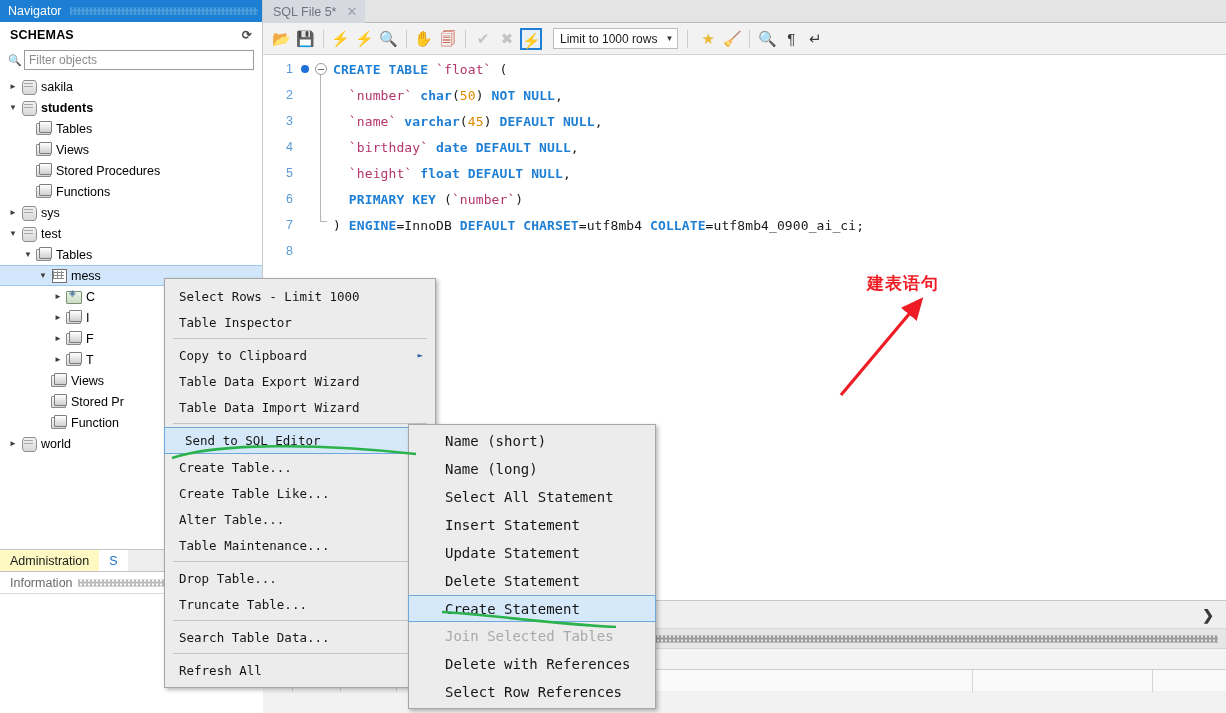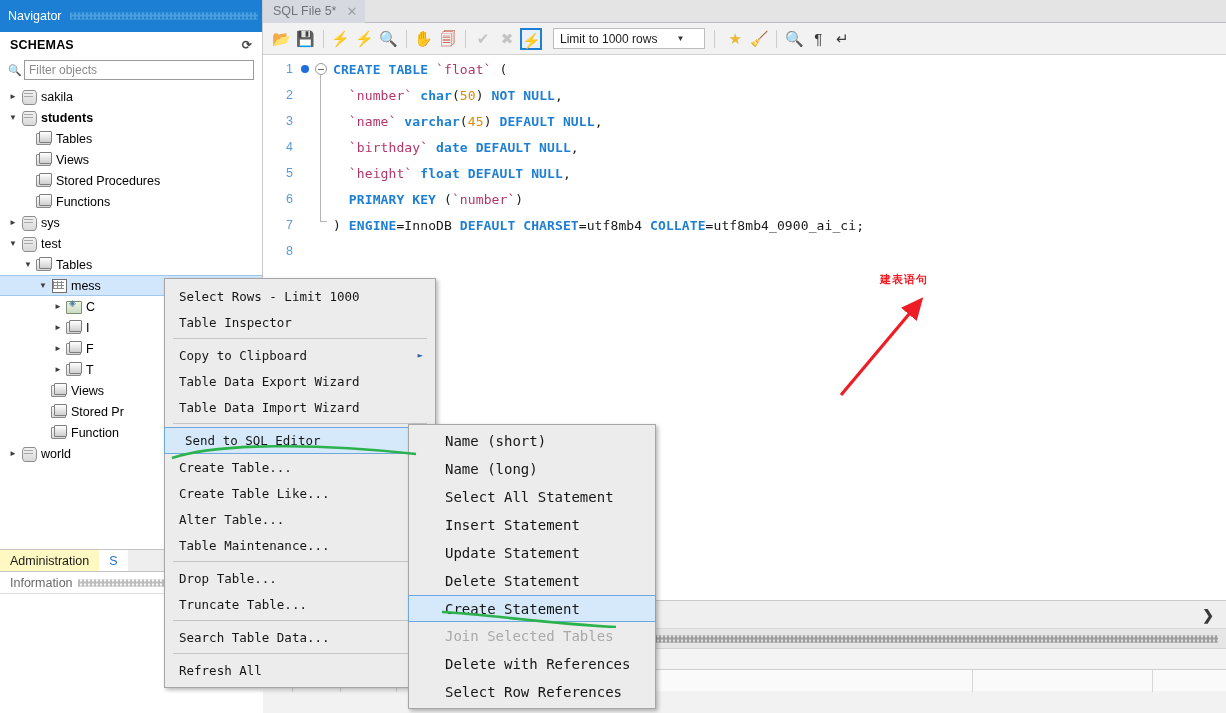--- a/index.html
+++ b/index.html
@@ -14,21 +14,21 @@
     color:#000;
   }
 
   
   #navigator {
     position:absolute; left:0; top:0; width:263px; height:713px;
     background:#ffffff;
     border-right:1px solid #c9c9c9;
   }
   #nav-header {
-    height:32px; background:#1c7fd4;
+    height:22px; background:#1c7fd4;
     color:#fff; font-size:12.5px;
     display:flex; align-items:center; padding-left:8px;
     position:relative;
   }
   #nav-header .dots {
     position:absolute; left:70px; right:4px; top:50%;
     height:7px;
     background-image:
        repeating-linear-gradient(90deg,#5aa8e0 0 2px, transparent 2px 4px),
        repeating-linear-gradient(0deg,#5aa8e0 0 2px, transparent 2px 4px);
@@ -128,36 +128,36 @@
   #info-body { padding:14px 0 0 26px; font-size:12.5px; }
   #info-body .tline { font-weight:bold; margin-bottom:14px; }
   #info-body .tline .tname { color:#2ba84a; }
   #info-body .clabel { font-weight:bold; }
   #info-body .crow { margin-left:14px; }
   #info-body .crow .cn { font-weight:bold; text-decoration:underline; }
   #info-body .crow .ct { color:#9a9a9a; margin-left:8px; }
 
   
   #right { position:absolute; left:263px; top:0; width:963px; height:713px; background:#fff; }
-  #tabbar { height:23px; background:#e4e4e4; display:flex; align-items:center;
+  #tabbar { height:23px; background:#e4e4e4; display:flex; align-items:flex-start;
             border-bottom:1px solid #b9bcc4; }
   #tabbar .etab { height:23px; background:#d6d9e0; color:#6f737c;
                   display:flex; align-items:center; padding:0 8px 0 10px;
                   font-size:12.5px; }
   #tabbar .etab .close { margin-left:10px; color:#9aa0a8; font-size:13px; }
   #toolbar { height:32px; background:#f2f2f2; border-bottom:1px solid #d2d2d2;
              display:flex; align-items:center; padding-left:8px; gap:5px; }
   .tbtn { width:22px; height:22px; position:relative; display:inline-block; }
   .sep { width:1px; height:18px; background:#cccccc; margin:0 4px; }
   .glyph { font-size:15px; line-height:22px; text-align:center; display:block; }
 
   #limitsel {
     margin-left:6px; height:21px; min-width:120px; background:#fff;
     border:1px solid #bdbdbd; display:flex; align-items:center;
-    padding:0 20px 0 6px; font-size:12px; color:#1a1a1a;gap:11px;
+    padding:0 4px 0 6px; font-size:12px; color:#1a1a1a;
   }
   #limitsel .lbl { flex:1; white-space:nowrap; }
   #limitsel .caret { font-size:8px; color:#333; padding-left:8px; }
 
   
   #editor { position:absolute; left:0; top:56px; width:963px; height:544px;
             background:#fff; overflow:hidden;
             font-family:"DejaVu Sans Mono", monospace; }
   .cline { height:26px; display:flex; align-items:center; }
   .gutter { width:34px; text-align:right; color:#5b9bd5; font-size:12.5px;
@@ -173,22 +173,22 @@
   .foldend { position:absolute; left:23px; top:0px; width:1px; height:10px; background:#b5b5b5; }
   .foldend::after { content:""; position:absolute; left:0; top:9px; width:7px; height:1px;
                     background:#b5b5b5; }
   .code { font-size:13px; white-space:pre; letter-spacing:.1px; }
   .kw   { color:#1e7fd4; font-weight:bold; }
   .ident{ color:#b4356a; }
   .num  { color:#e08a00; }
   .plain{ color:#1a1a1a; }
 
   
-  #anno { position:absolute; left:617px; top:272px; color:#ee1c25;
-          font-weight:bold; font-size:11px;
+  #anno { position:absolute; left:604px; top:272px; color:#ee1c25;
+          font-weight:bold; font-size:17px;
           font-family:"DejaVu Sans", sans-serif; letter-spacing:1px; }
   #arrowsvg { position:absolute; left:560px; top:290px; }
 
   
   #outpanel { position:absolute; left:0; top:600px; width:963px; height:113px;
               background:#f2f2f2; border-top:1px solid #c9c9c9; }
   #outrow1 { height:28px; background:#efefef; border-bottom:1px solid #d8d8d8;
              display:flex; align-items:center; justify-content:flex-end; padding-right:12px; }
   #outrow1 .chev { color:#3a3a3a; font-size:14px; font-weight:bold; }
   #outsplit { height:20px; background:#e6e6e6; border-bottom:1px solid #d3d3d3;

